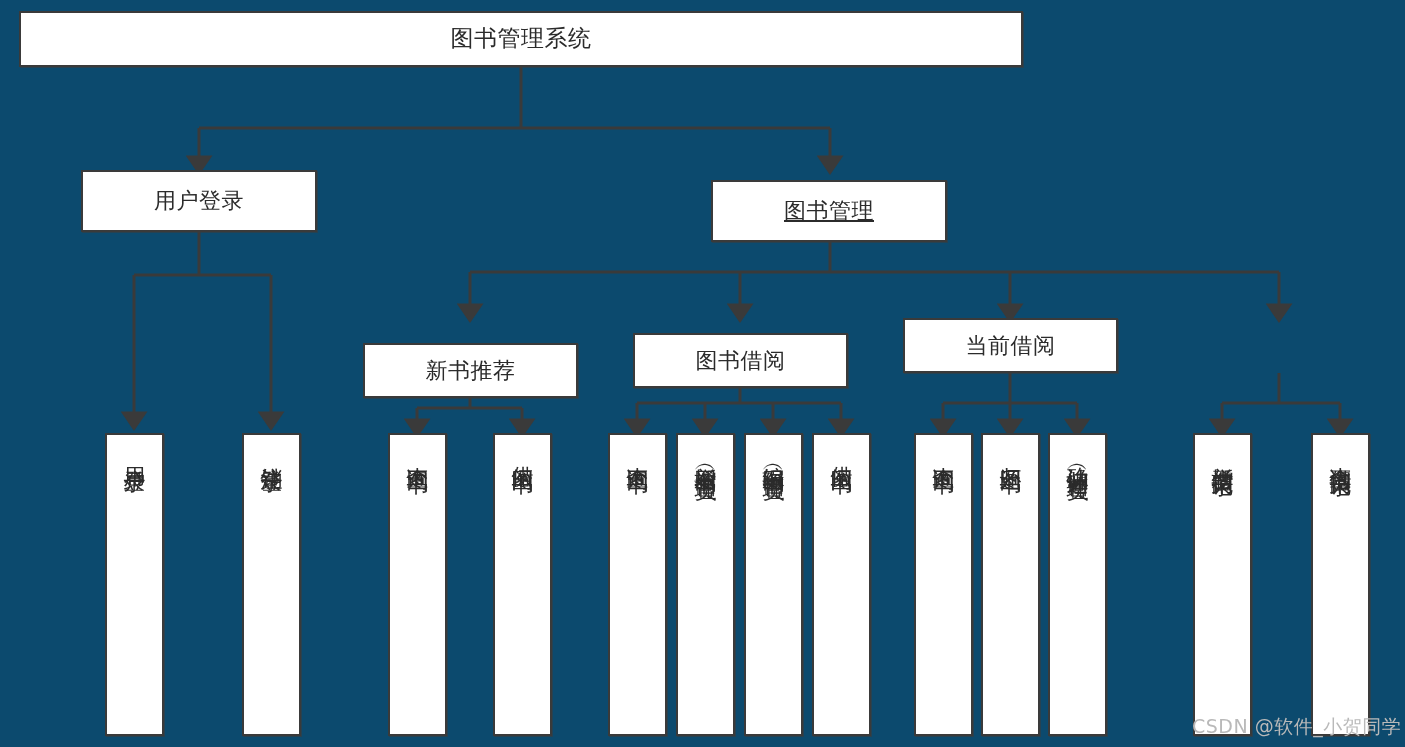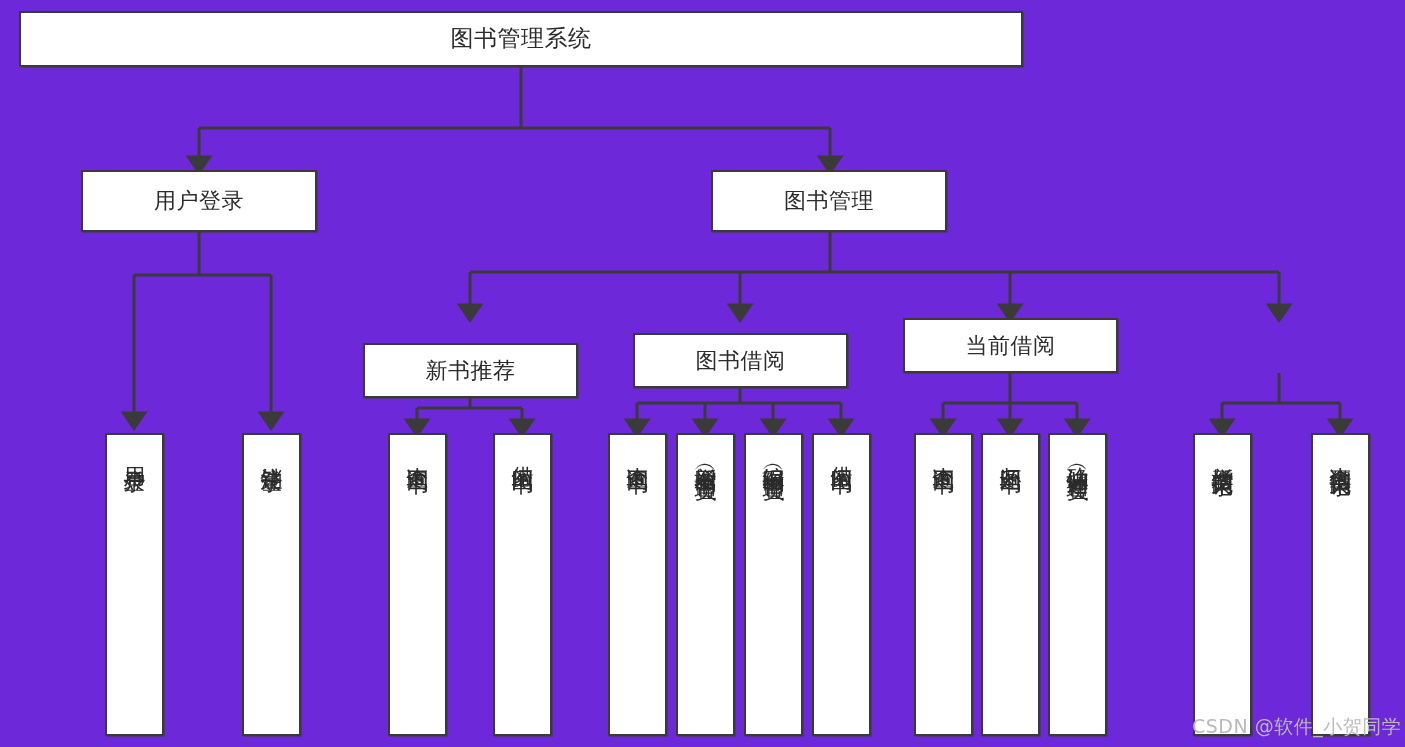--- a/index.html
+++ b/index.html
@@ -8,21 +8,21 @@
     padding: 0;
     background: #ffffff;
   }
   body {
     font-family: "DejaVu Sans", "Liberation Sans", sans-serif;
   }
   #diagram-canvas {
     position: relative;
     width: 1405px;
     height: 747px;
-    background: #6d28d9;
+    background: #0c4a6e;
     overflow: hidden;
   }
   #edge-layer {
     position: absolute;
     left: 0;
     top: 0;
     width: 1405px;
     height: 747px;
     pointer-events: none;
   }
@@ -128,21 +128,21 @@
     </g>
   </svg>
 
   <div class="node horiz root" style="left:19px; top:11px; width:1004px; height:56px;">
     <span class="node-label">图书管理系统</span>
   </div>
 
   <div class="node horiz" style="left:81px; top:170px; width:236px; height:62px;">
     <span class="node-label">用户登录</span>
   </div>
-  <div class="node horiz" style="left:711px; top:170px; width:236px; height:62px;">
+  <div class="node horiz" style="left:711px; top:180px; width:236px; height:62px;text-decoration:underline;">
     <span class="node-label">图书管理</span>
   </div>
 
   <div class="node horiz" style="left:363px; top:318px; width:215px; height:55px;margin-top:25px;">
     <span class="node-label">新书推荐</span>
   </div>
   <div class="node horiz" style="left:633px; top:318px; width:215px; height:55px;margin-top:15px;">
     <span class="node-label">图书借阅</span>
   </div>
   <div class="node horiz" style="left:903px; top:318px; width:215px; height:55px;">

